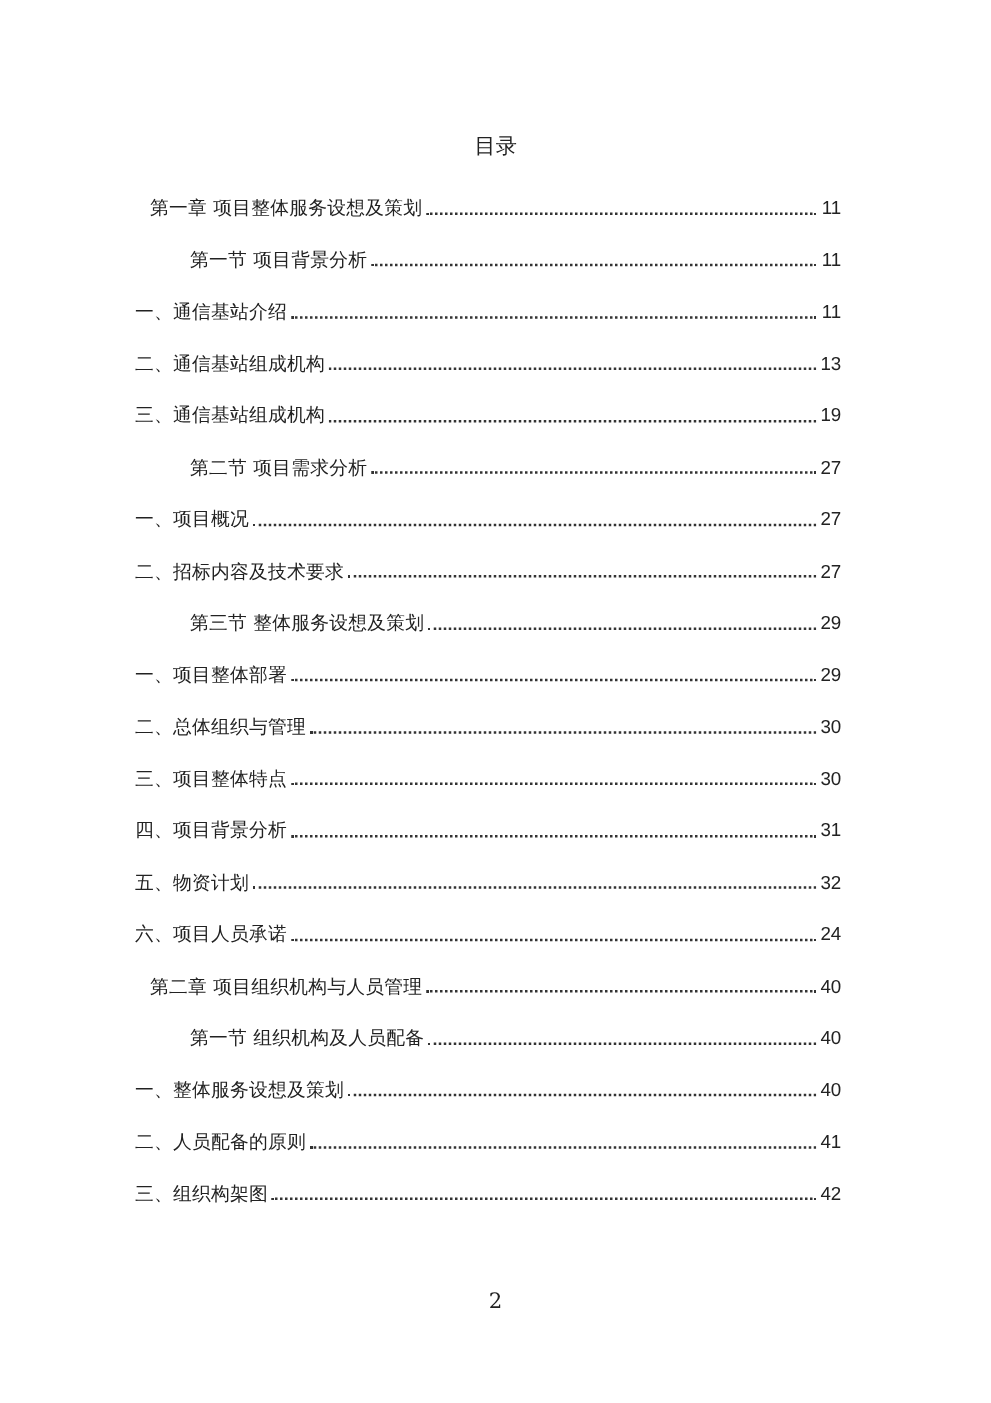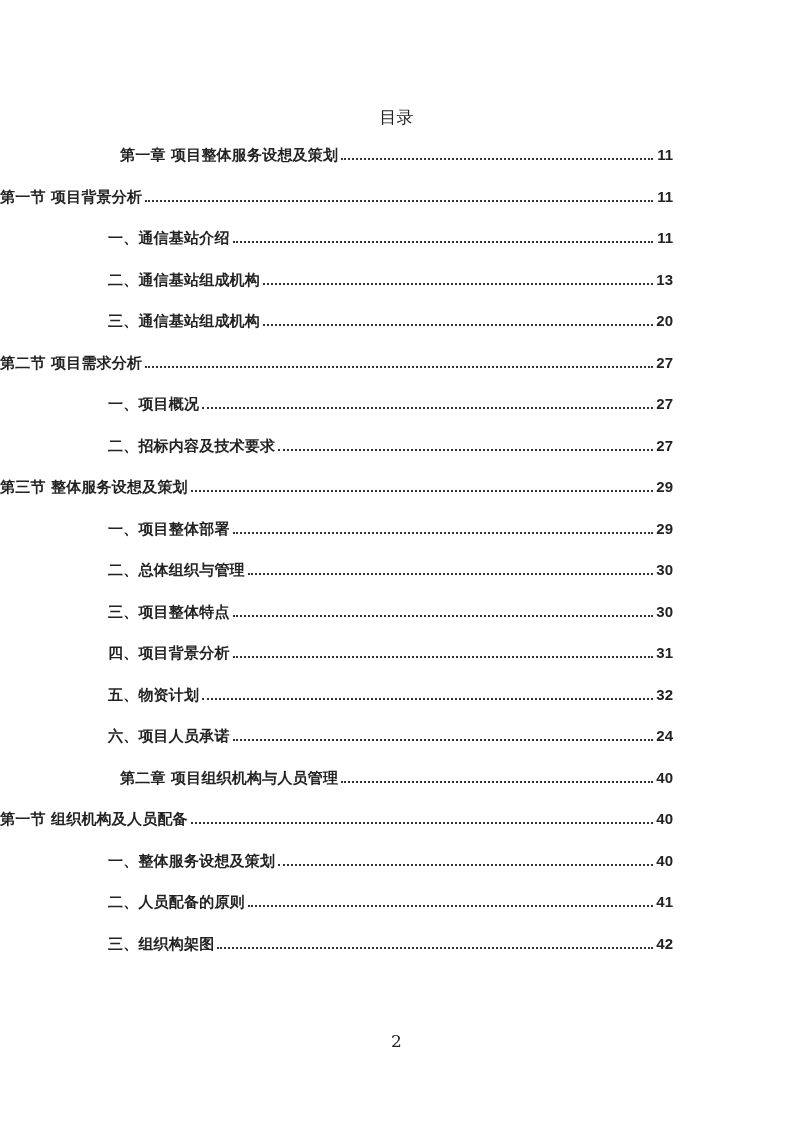--- a/index.html
+++ b/index.html
@@ -39,29 +39,28 @@
       left: 0;
       width: 793px;
       margin: 0;
       padding: 0;
       list-style: none;
     }
     .toc-entry {
       position: relative;
       height: 41.5px;
       display: flex;
-      align-items: flex-start;
+      align-items: center;
       box-sizing: border-box;
       padding-right: 120px;
       font-size: 15px;
       cursor: pointer;
-      font-weight: bold;
     }
     .toc-entry.level-1 { padding-left: 120px; }
-    .toc-entry.level-2 { }
+    .toc-entry.level-2 { padding-left: 152px; }
     .toc-entry.level-3 { padding-left: 108px; }
     .toc-text {
       white-space: nowrap;
       flex: 0 0 auto;
       letter-spacing: 0.2px;
     }
     .toc-leader {
       flex: 1 1 auto;
       overflow: hidden;
       white-space: nowrap;
@@ -117,21 +116,21 @@
       <span class="toc-page">11</span>
     </li>
     <li class="toc-entry level-3">
       <span class="toc-text">二、通信基站组成机构</span>
       <span class="toc-leader"></span>
       <span class="toc-page">13</span>
     </li>
     <li class="toc-entry level-3">
       <span class="toc-text">三、通信基站组成机构</span>
       <span class="toc-leader"></span>
-      <span class="toc-page">20</span>
+      <span class="toc-page">19</span>
     </li>
     <li class="toc-entry level-2">
       <span class="toc-text">第二节  项目需求分析</span>
       <span class="toc-leader"></span>
       <span class="toc-page">27</span>
     </li>
     <li class="toc-entry level-3">
       <span class="toc-text">一、项目概况</span>
       <span class="toc-leader"></span>
       <span class="toc-page">27</span>

